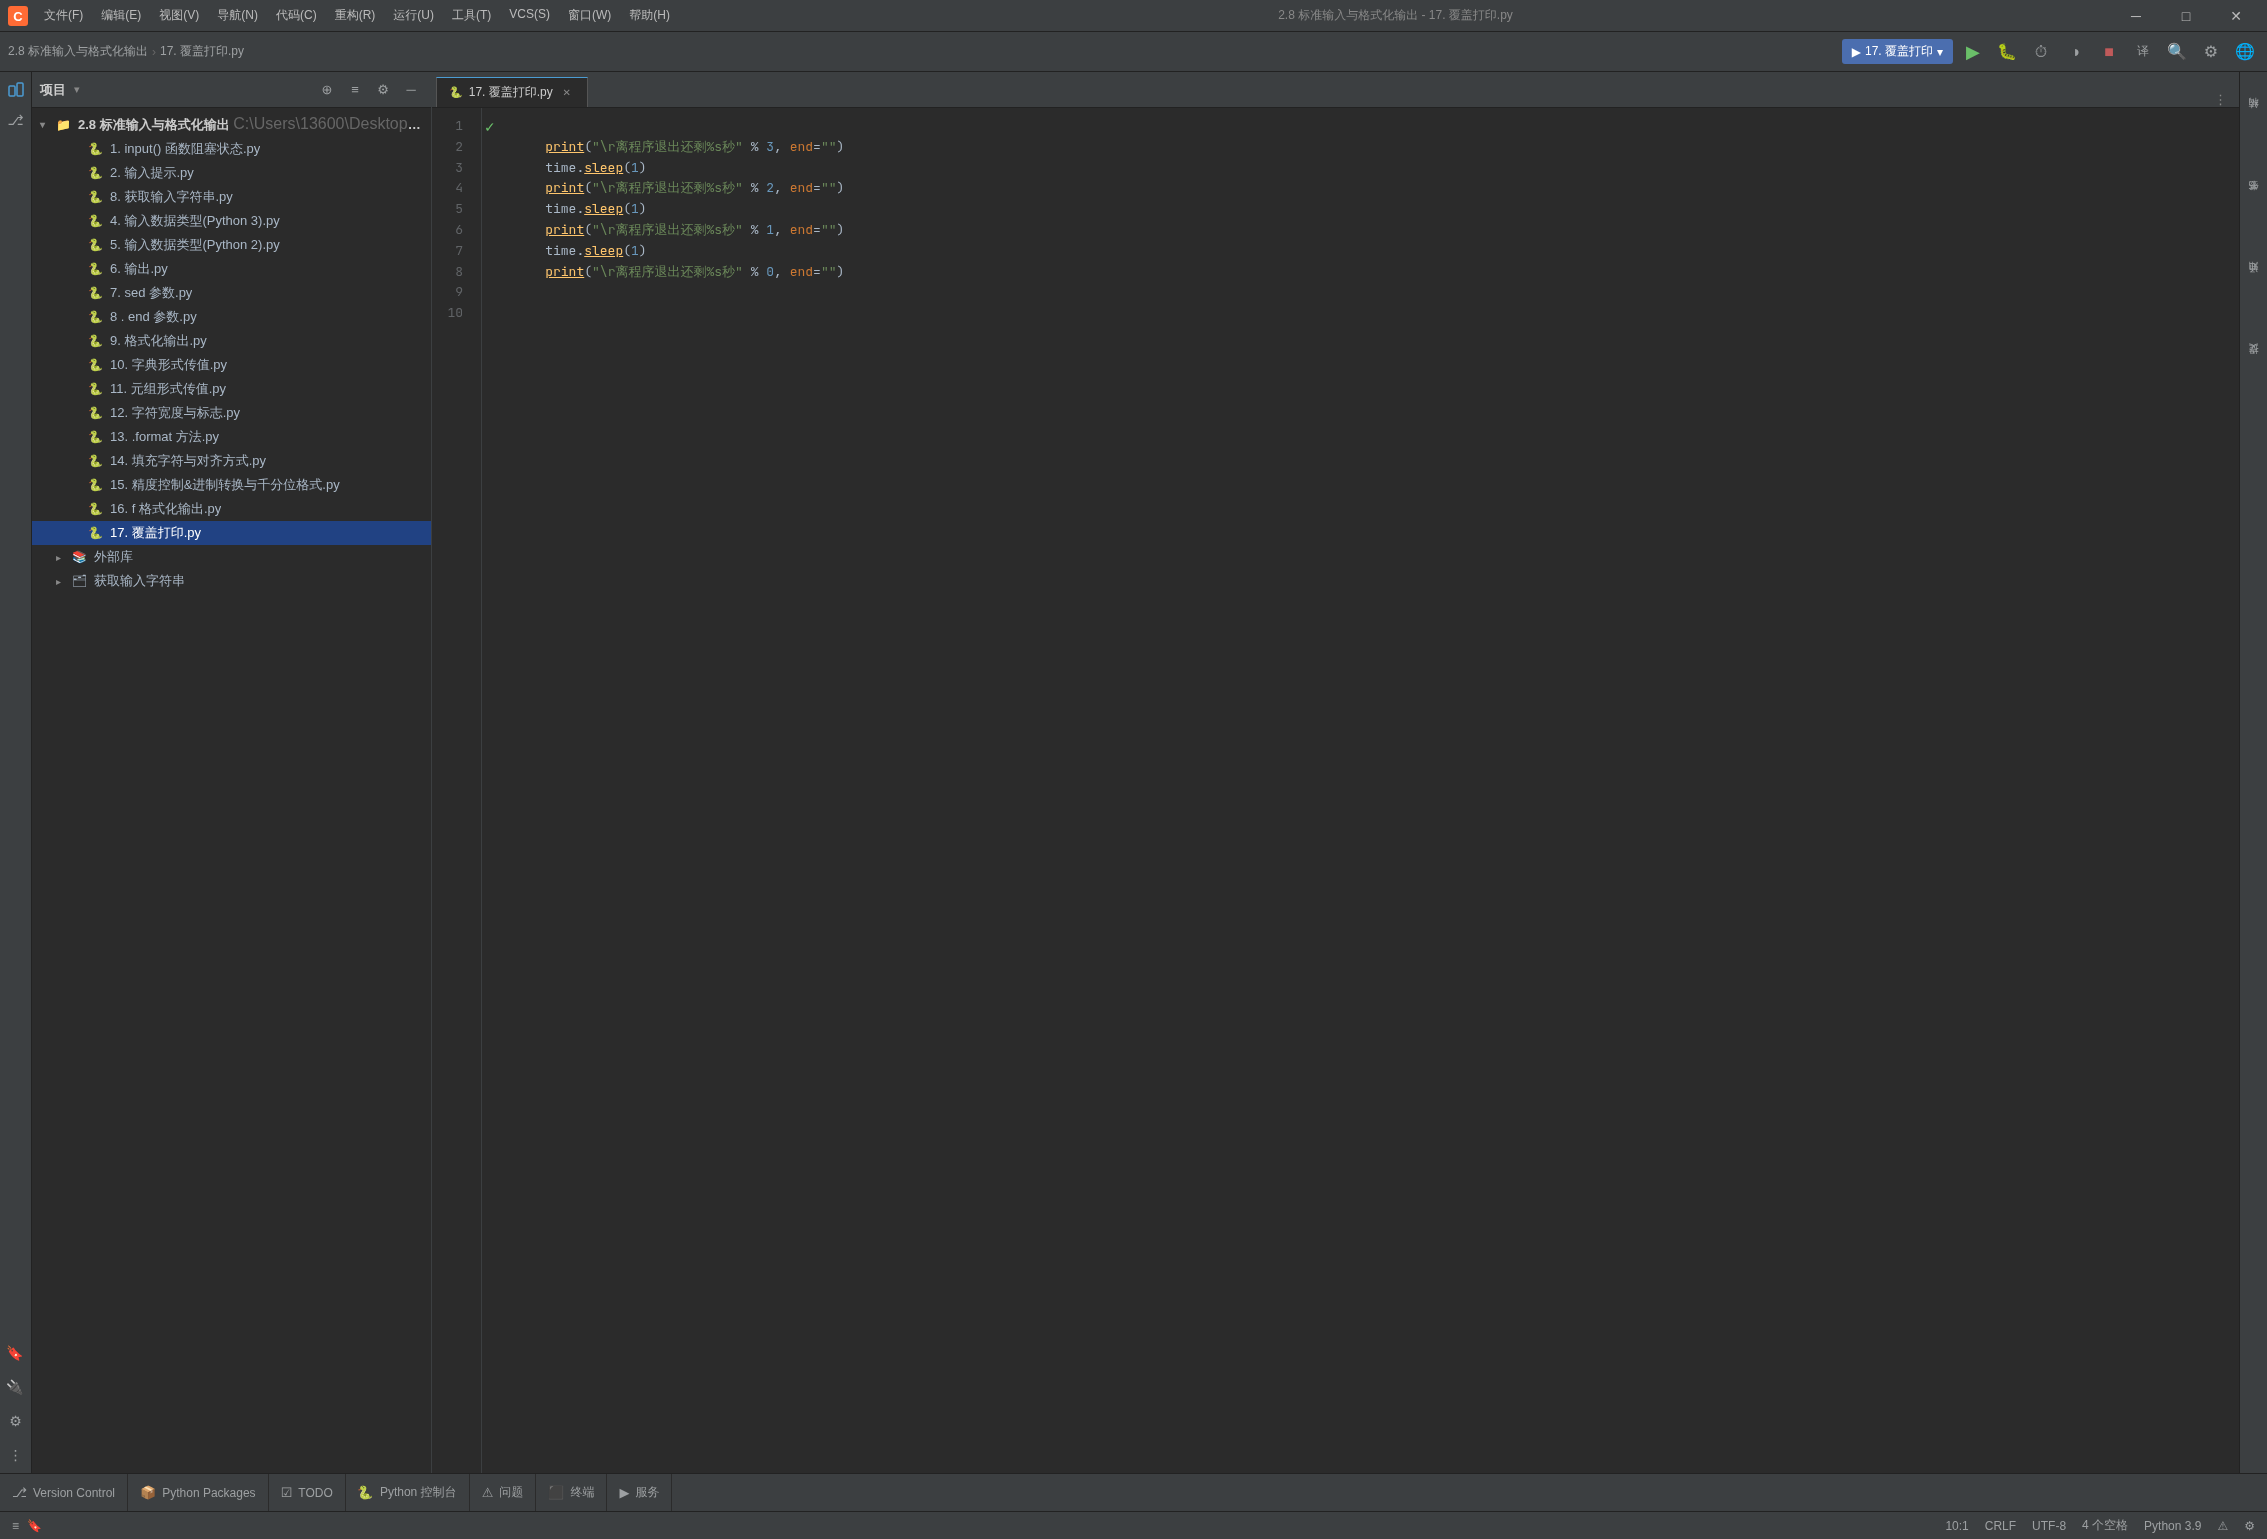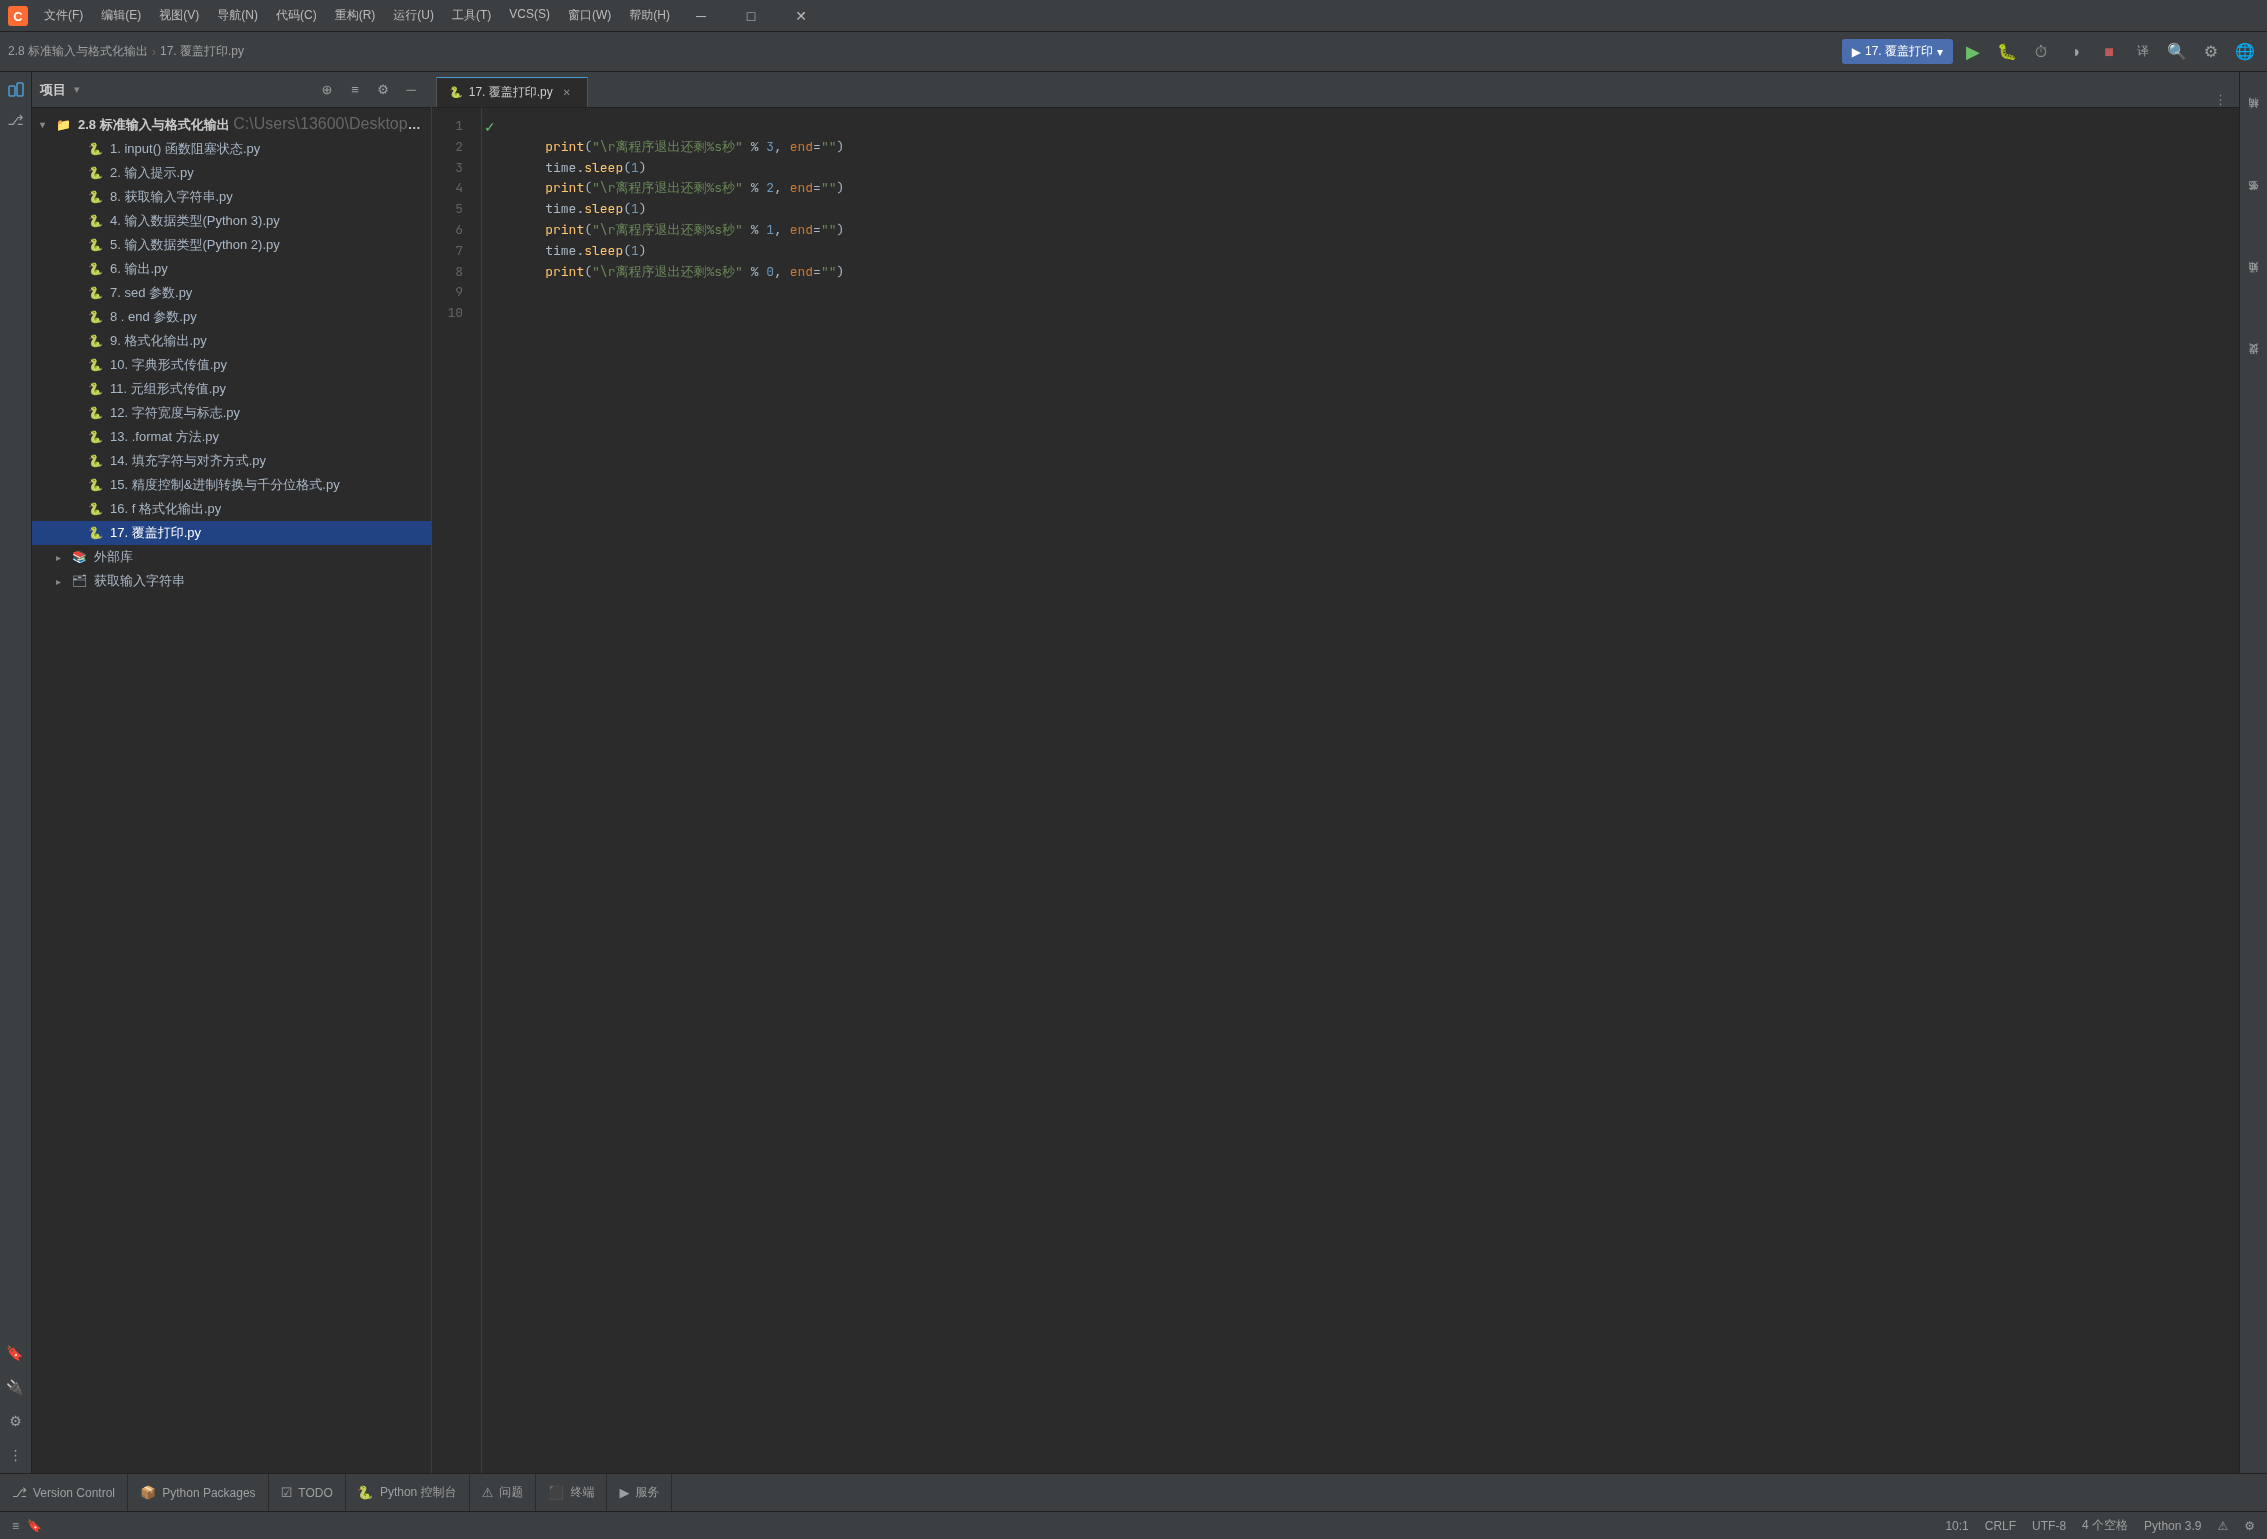--- a/index.html
+++ b/index.html
@@ -339,21 +339,21 @@
     .code-area::-webkit-scrollbar { width: 6px; height: 6px; }
     .code-area::-webkit-scrollbar-track { background: #2b2b2b; }
     .code-area::-webkit-scrollbar-thumb { background: #555; border-radius: 3px; }
 
     .code-line {
       white-space: pre;
       min-height: 20px;
     }
     
     .kw { color: #cc7832; font-weight: bold; } 
-    .fn { color: #ffc66d; } 
+    .fn { color: #ffc66d; text-decoration: underline; } 
     .str { color: #6a8759; } 
     .num { color: #6897bb; } 
     .plain { color: #a9b7c6; }
     .param-kw { color: #cc7832; }
 
     .gutter-check {
       width: 16px;
       display: flex;
       flex-direction: column;
       padding: 8px 0;
@@ -432,20 +432,21 @@
       <div class="title-bar-menu-item">视图(V)</div>
       <div class="title-bar-menu-item">导航(N)</div>
       <div class="title-bar-menu-item">代码(C)</div>
       <div class="title-bar-menu-item">重构(R)</div>
       <div class="title-bar-menu-item">运行(U)</div>
       <div class="title-bar-menu-item">工具(T)</div>
       <div class="title-bar-menu-item">VCS(S)</div>
       <div class="title-bar-menu-item">窗口(W)</div>
       <div class="title-bar-menu-item">帮助(H)</div>
     </div>
+  <div class="title-bar-center">2.8 标准输入与格式化输出 - 17. 覆盖打印.py</div>
   <div class="title-bar-controls">
     <button class="title-btn">─</button>
     <button class="title-btn">□</button>
     <button class="title-btn close">✕</button>
   </div>
 </div>
 
 <div class="toolbar">
   <div class="breadcrumb">
     <span>2.8 标准输入与格式化输出</span>

